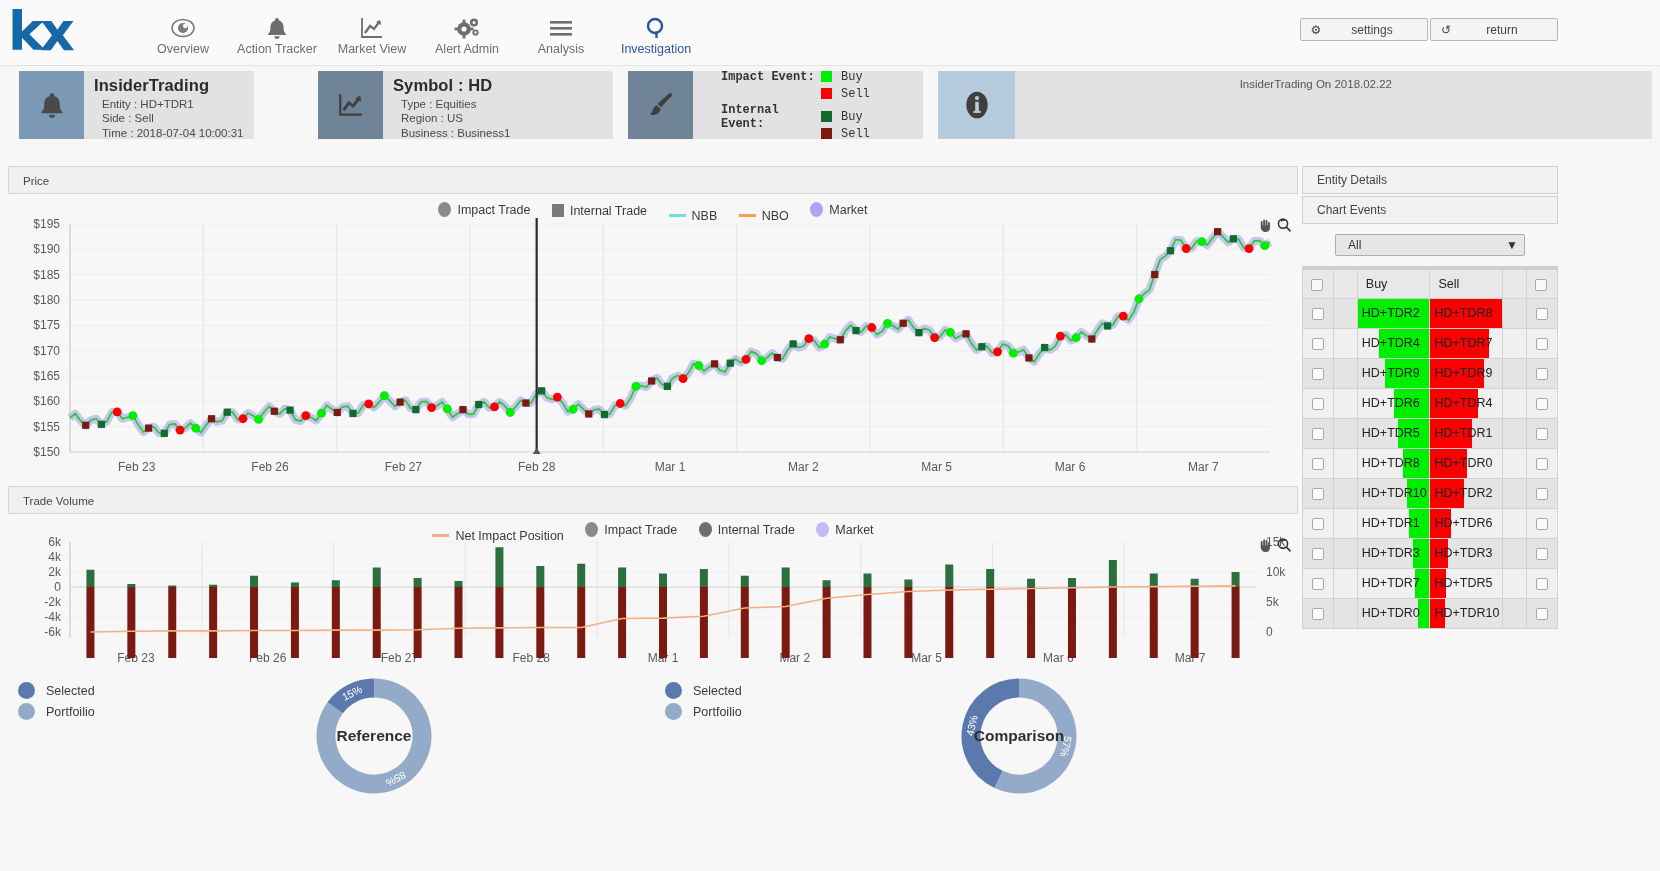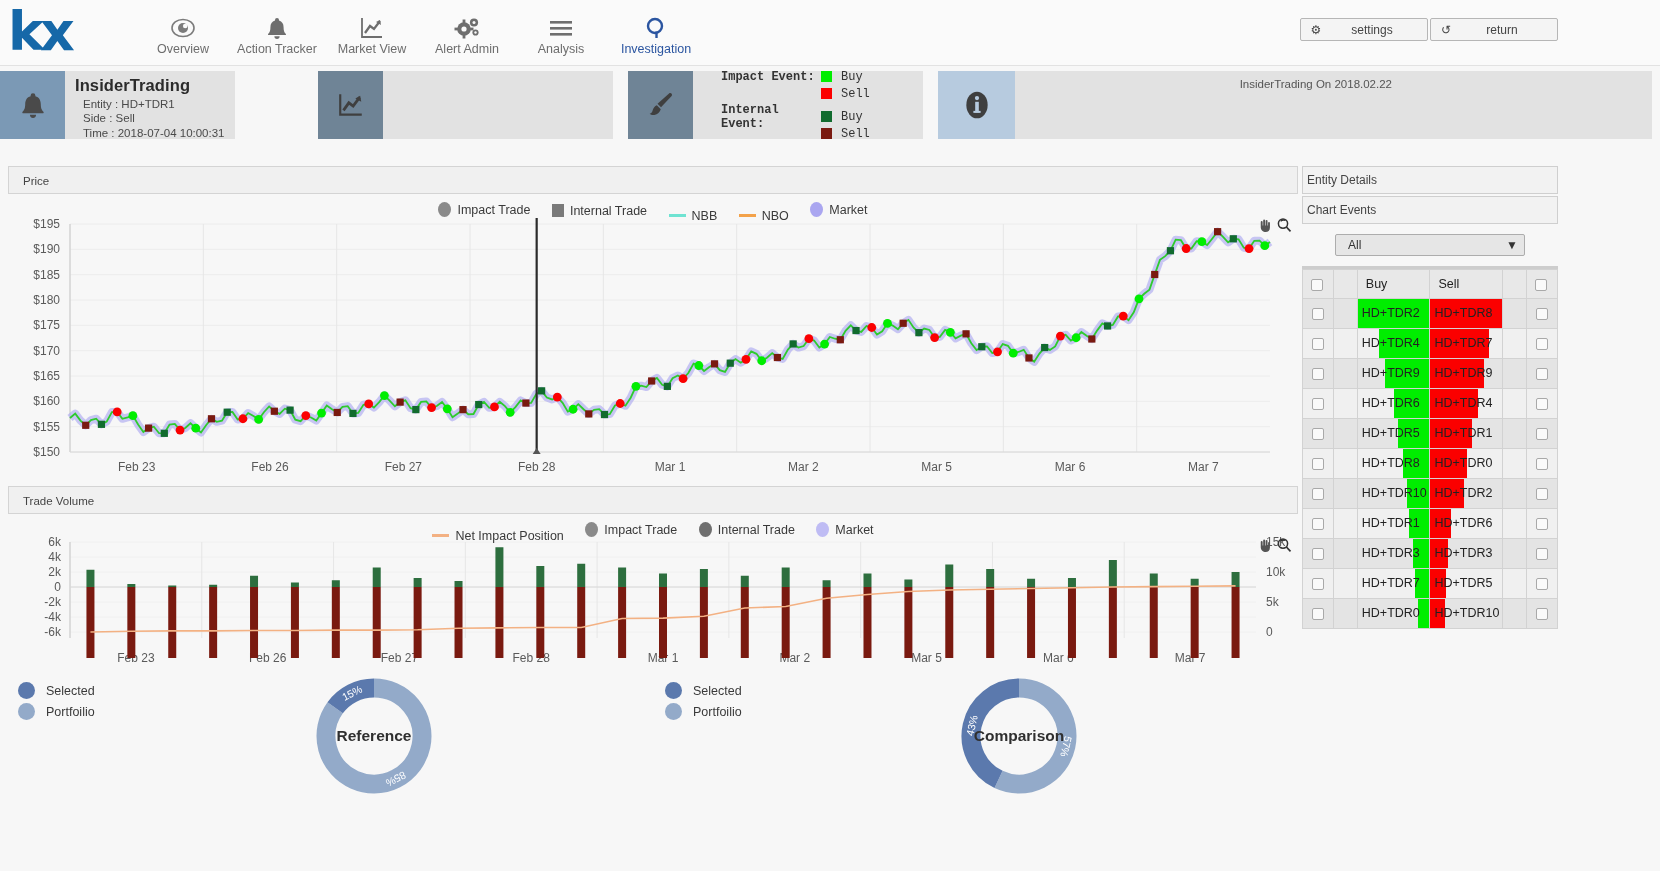--- a/index.html
+++ b/index.html
@@ -85,21 +85,21 @@
   .dotmk  { width:13px; height:15px; border-radius:50%; }
   .sqmk   { width:12px; height:13px; }
   .linemk { width:17px; height:3px; }
 
   .chtools { position:absolute; font-size:13px; color:#555; }
 
   
   #rightcol { position:absolute; left:1302px; top:166px; width:256px; }
   .rtab {
     background:#f2f2f2; border:1px solid #cfcfcf; height:28px;
-    display:flex; align-items:center; padding-left:4px;
+    display:flex; align-items:center; padding-left:14px;
     font-size:12px; color:#444; cursor:pointer; margin-bottom:2px;
   }
   #ddwrap { margin-top:10px; display:flex; justify-content:center; }
   #dropdown {
     width:190px; height:22px; background:#e6e6e6; border:1px solid #adadad;
     display:flex; align-items:center; font-size:12px; color:#333;
     padding:0 6px; cursor:pointer; border-radius:2px;
   }
   #dropdown .dval { flex:1; padding-left:6px; }
   #tablebox { margin-top:10px; border-top:3px solid #cdcdcd; }
@@ -220,21 +220,21 @@
     <span class="blab">settings</span>
   </div>
   <div class="topbtn" style="left:1430px">
     <span class="bico">↺</span>
     <span class="blab">return</span>
   </div>
 </div>
 
 <div id="headerrow">
 
-  <div class="hcard" style="left:0; width:235px">
+  <div class="hcard" style="left:19px; width:235px">
     <div class="hicon">
       <svg width="26" height="30" viewBox="0 0 22 24">
           <path d="M11 2a2 2 0 0 1 2 2v.6c3.1.8 4.6 3.3 4.6 6.8 0 4 1.2 5.4 2.2 6.3.5.5.2 1.3-.5 1.3H2.7c-.7 0-1-.8-.5-1.3 1-.9 2.2-2.3 2.2-6.3 0-3.5 1.5-6 4.6-6.8V4a2 2 0 0 1 2-2z" fill="#4a4a4a"></path>
           <path d="M8.4 20.3h5.2a2.6 2.6 0 0 1-5.2 0z" fill="#4a4a4a"></path>
         </svg>
     </div>
     <div class="hbody">
       <div class="htitle">InsiderTrading</div>
       <div class="hline">Entity : HD+TDR1</div>
       <div class="hline">Side : Sell</div>
@@ -242,20 +242,26 @@
     </div>
   </div>
 
   <div class="hcard" style="left:318px; width:295px">
     <div class="hicon slate">
       <svg width="28" height="28" viewBox="0 0 26 24">
           <path d="M3 2v19h20" fill="none" stroke="#3f3f3f" stroke-width="2"></path>
           <polyline points="6,17 11,10 15,13 21,5" fill="none" stroke="#3f3f3f" stroke-width="2.6"></polyline>
           <polygon points="21.5,3.5 22.5,9 17,6" fill="#3f3f3f"></polygon>
         </svg>
+    </div>
+    <div class="hbody">
+      <div class="htitle">Symbol : HD</div>
+      <div class="hline">Type : Equities</div>
+      <div class="hline">Region : US</div>
+      <div class="hline">Business : Business1</div>
     </div>
   </div>
 
   <div class="hcard legendcard" style="left:628px; width:295px">
     <div class="hicon slate" style="height:68px">
       <svg width="30" height="30" viewBox="0 0 26 26">
           <path d="M20 3c1.4-1.2 3.4.8 2.2 2.2L13 15l-3-3z" fill="#3f3f3f"></path>
           <path d="M9.4 13.2l3.4 3.4c-.8 2.6-2.6 4.6-5.6 5-1.6.2-3.2-.2-4-1 1.6-.4 2.2-1.6 2.6-3 .5-2 1.8-3.8 3.6-4.4z" fill="#3f3f3f"></path>
         </svg>
     </div>

